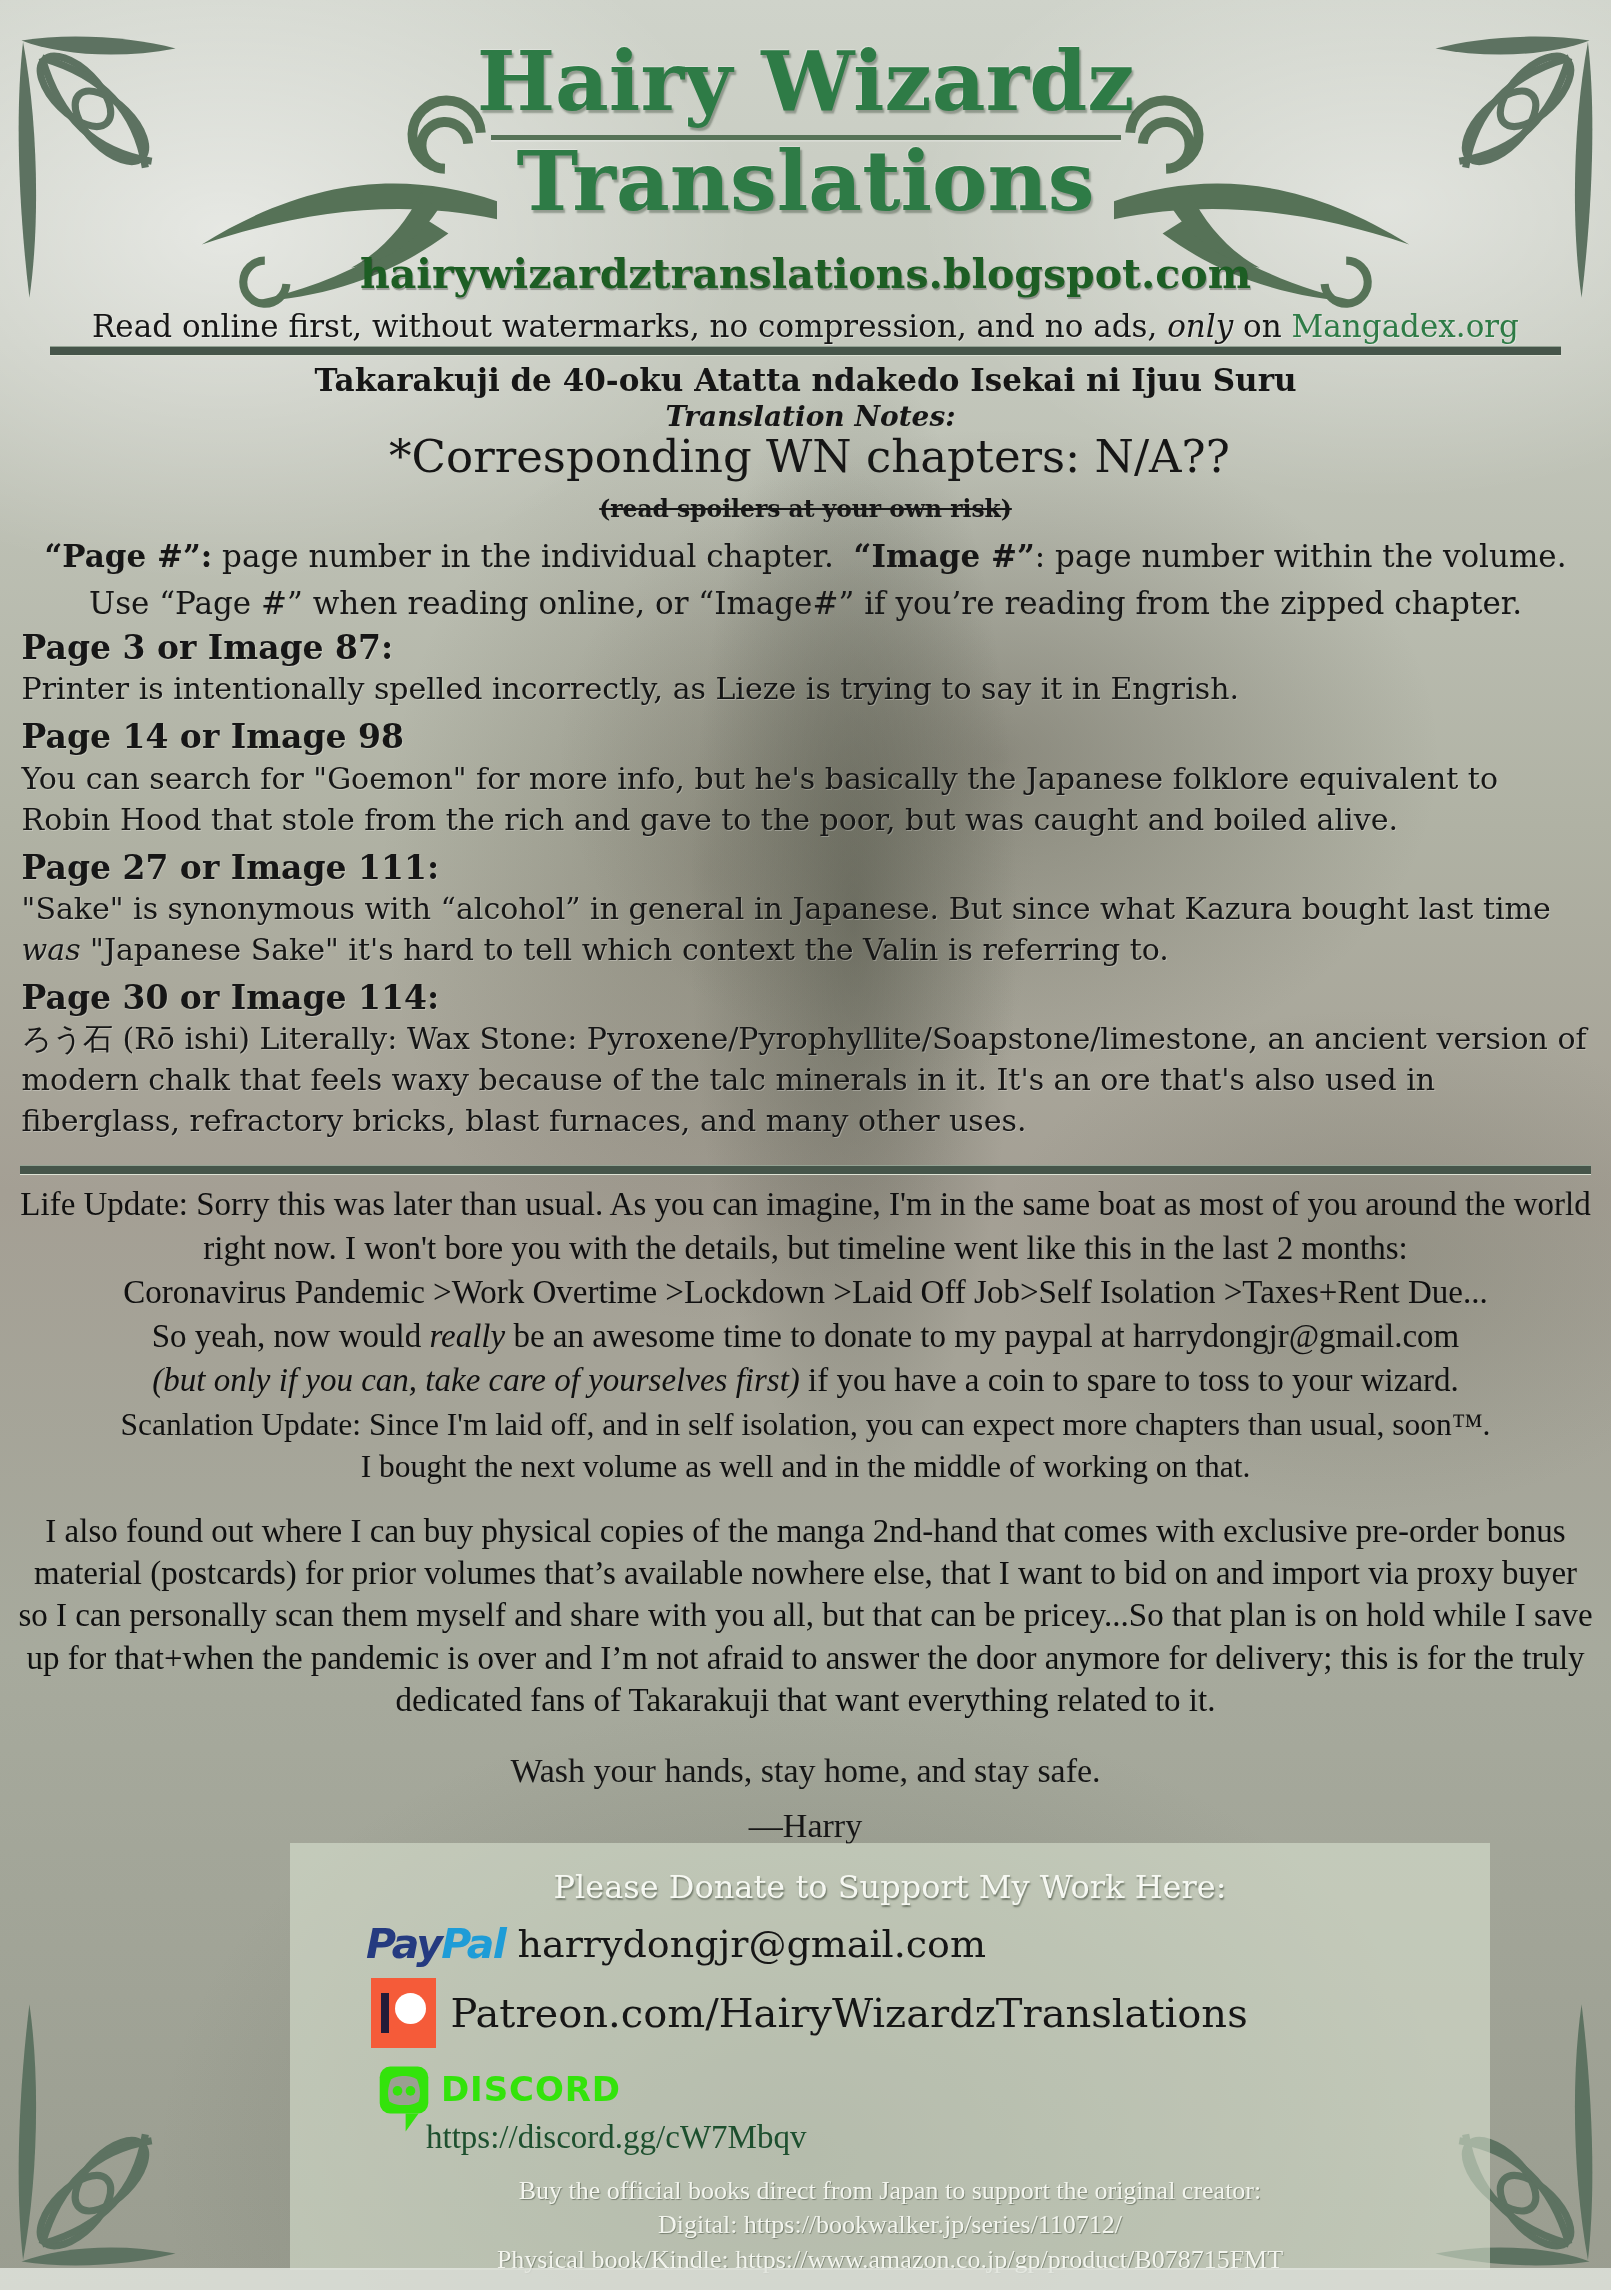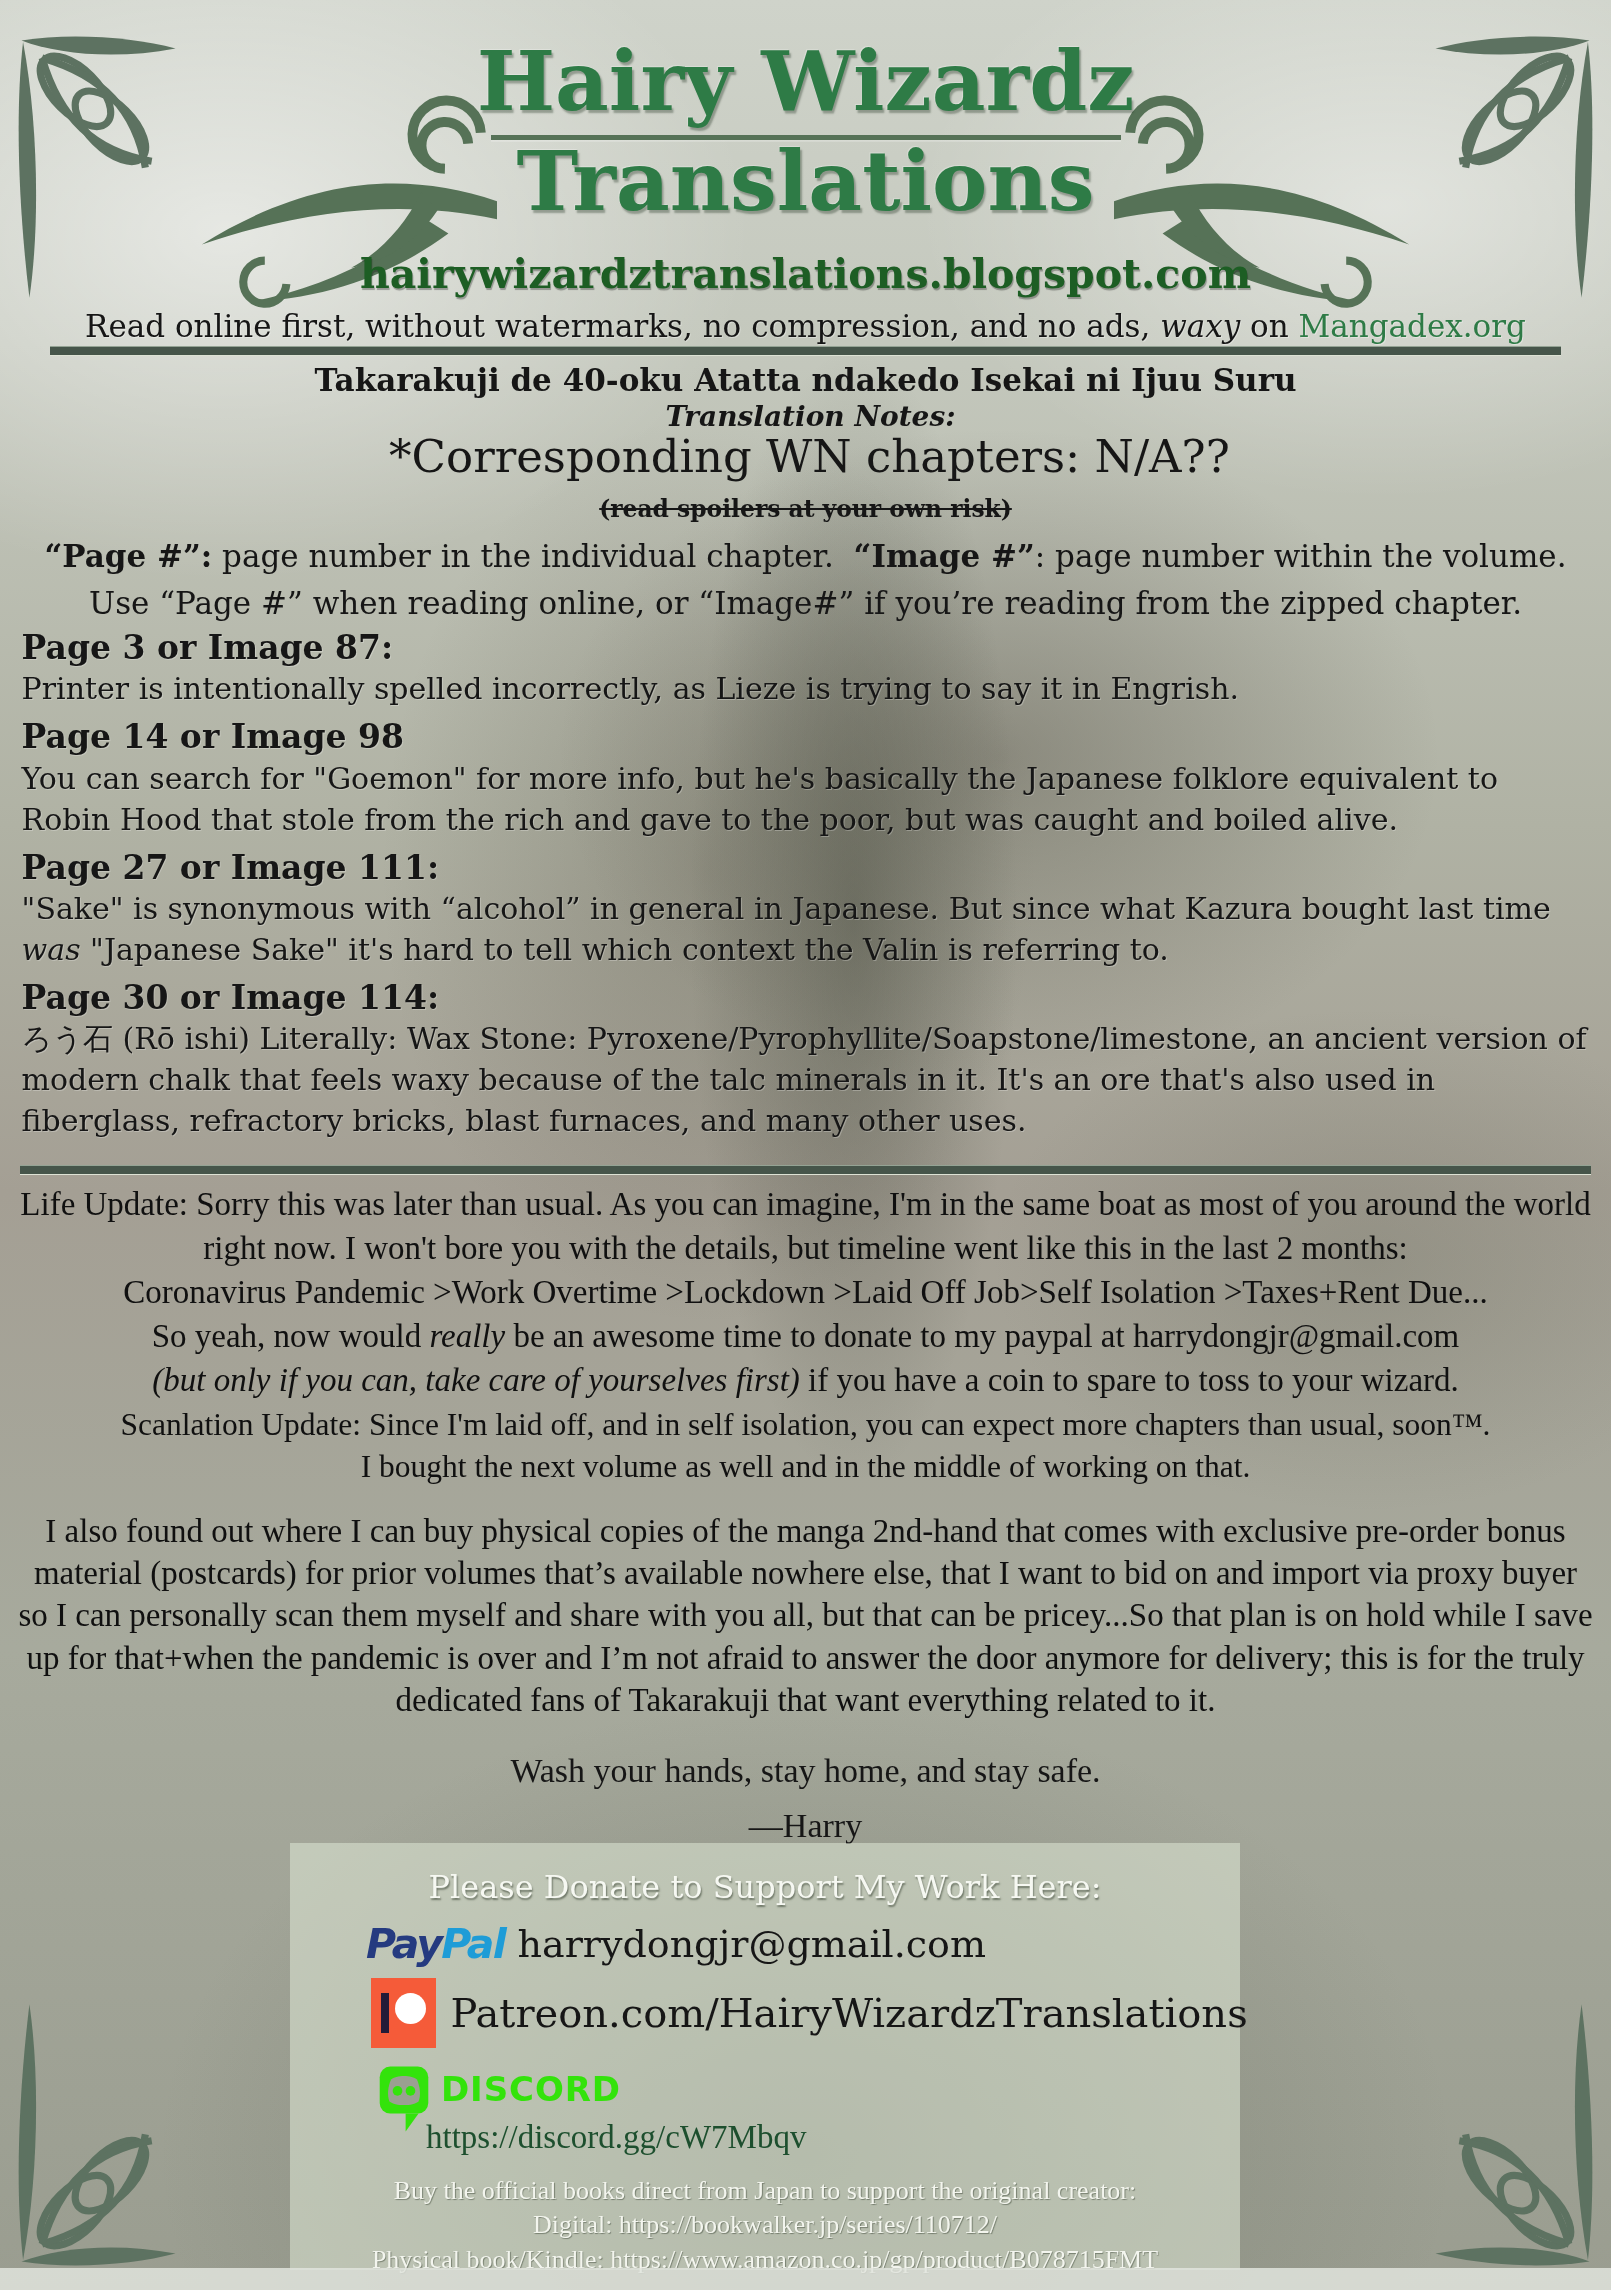--- a/index.html
+++ b/index.html
@@ -62,21 +62,21 @@
   .note-h.first { margin-top:0; }
   .note-b { margin-bottom:3.6px; }
 
   .upd { left:18px; right:18px; text-align:center; line-height:1.33; color:#101010; }
   .life { top:1183px; font-size:33px; }
   .scan { top:1404px; font-size:31.5px; }
   .also { top:1510px; font-size:33px; line-height:1.28; }
   .wash { top:1752px; font-size:34px; }
   .harry { top:1807px; font-size:34px; }
 
-  .donate { top:1843px; left:290px; width:950px; height:427px;
+  .donate { top:1843px; left:290px; width:1200px; height:427px;
     background:rgba(223,231,214,0.55); }
   .don-h { top:25px; font-size:32px; color:#f6f8f2;
     text-shadow:0.9px 1.8px 1.8px rgba(55,65,50,0.6); }
   .pp-row { top:79px; left:76px; display:flex; align-items:center; gap:12.6px; }
   .pp-logo { font-family:"DejaVu Sans", sans-serif; font-style:italic; font-weight:bold;
     font-size:41px; letter-spacing:-1.8px; line-height:1; }
   .pp-pay { color:#253b80; } .pp-pal { color:#1e9cd7; }
   .pp-email { font-size:38px; }
   .pat-row { top:135px; left:81px; display:flex; align-items:center; gap:14.4px; }
   .pat-icon { position:relative; width:65px; height:70px; background:#f55b39; }
@@ -172,21 +172,21 @@
     </g>
     <g fill="none" stroke="#567257" stroke-width="9">
       <path d="M72 194 a24 24 0 1 0 24 26"></path>
     </g>
   </svg>
   <div class="abs hdr-bar"></div>
 
   <div class="abs ctr title-line title1">Hairy Wizardz</div>
   <div class="abs ctr title-line title2">Translations</div>
   <div class="abs ctr blogspot">hairywizardztranslations.blogspot.com</div>
-  <div class="abs ctr tagline"><span>Read online first, without watermarks, no compression, and no ads, </span><span class="seg-i">waxy</span><span> on </span><span class="c-green">Mangadex.org</span></div>
+  <div class="abs ctr tagline"><span>Read online first, without watermarks, no compression, and no ads, </span><span class="seg-i">only</span><span> on </span><span class="c-green">Mangadex.org</span></div>
 
   <div class="abs divider divider1"></div>
 
   <div class="abs ctr series-title">Takarakuji de 40-oku Atatta ndakedo Isekai ni Ijuu Suru</div>
   <div class="abs ctr tn-label">Translation Notes:</div>
   <div class="abs ctr wn-line">*Corresponding WN chapters: N/A??</div>
   <div class="abs ctr spoiler">(read spoilers at your own risk)</div>
   <div class="abs ctr legend">
     <div><span class="seg-b">“Page #”:</span><span> page number in the individual chapter.&nbsp; </span><span class="seg-b">“Image #”</span><span>: page number within the volume.</span></div>
     <div><span>Use “Page #” when reading online, or “Image#” if you’re reading from the zipped chapter.</span></div>

